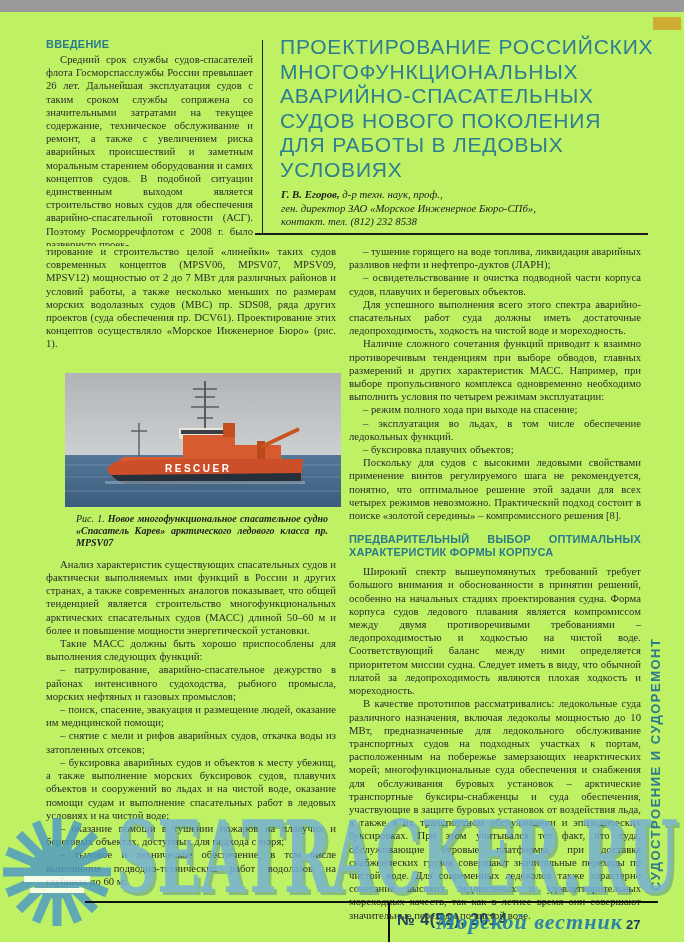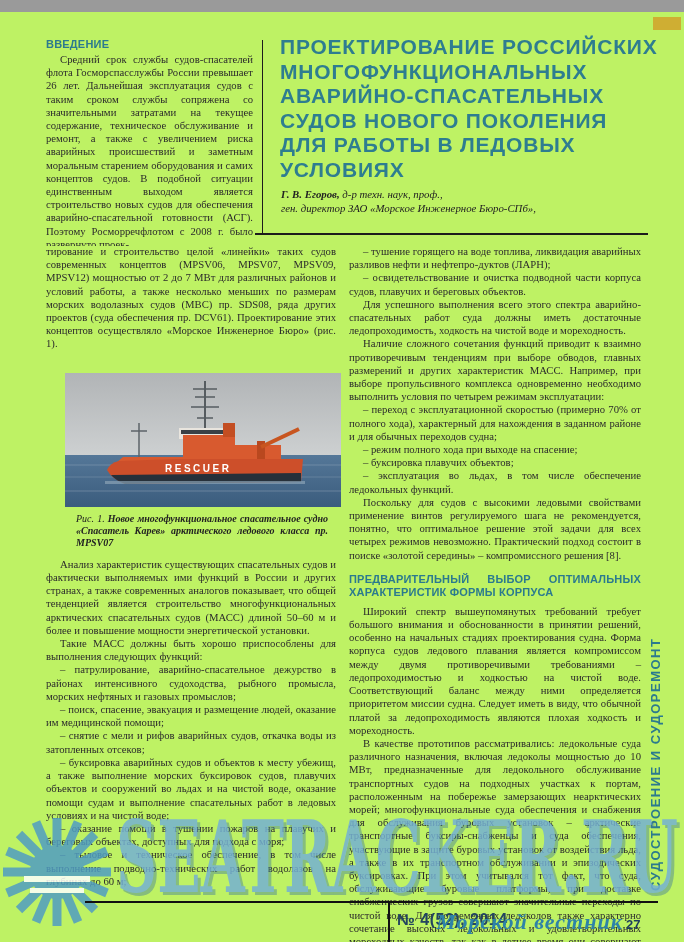--- a/index.html
+++ b/index.html
@@ -9,21 +9,21 @@
   .jtext p{margin:0;text-indent:14px;}
   .jtext p.flush{text-indent:0;}
   .sec-head{font-family:"Liberation Sans",sans-serif;font-weight:bold;font-size:11px;
             color:#2b7a8e;letter-spacing:.2px;margin:11px 0 6px 0;line-height:13px;}
   .intro-head{position:absolute;left:46px;top:26px;font-family:"Liberation Sans",sans-serif;
             font-weight:bold;font-size:11px;color:#2b7a8e;letter-spacing:.2px;}
   .intro-col{position:absolute;left:46px;top:41px;width:207px;height:193px;overflow:hidden;}
   .vrule{position:absolute;left:262px;top:28px;width:1px;height:194px;background:#1c1c1c;}
   .hrule1{position:absolute;left:255px;top:221px;width:393px;height:2px;background:#1c1c1c;}
   .title{position:absolute;left:280px;top:23px;width:398px;font-family:"Liberation Sans",sans-serif;
-         font-weight:700;font-size:21px;line-height:24.5px;color:#2e7d90;letter-spacing:.8px;}
+         font-weight:400;font-size:21px;line-height:24.5px;color:#2e7d90;letter-spacing:.8px;}
   .title span{display:block;}
   .author{position:absolute;left:281px;top:176px;width:380px;font-size:10.8px;line-height:13.6px;
           font-style:italic;color:#222;}
   .author .name{font-weight:bold;}
   .col-left{position:absolute;left:46px;top:233px;width:290px;}
   .col-right{position:absolute;left:349px;top:233px;width:292px;}
   figure{margin:14px 0 0 11px;padding:8px;}
   .photo{display:block;width:276px;height:134px;}
   figcaption{margin:6px 0 0 11px;font-size:10px;line-height:12.4px;font-style:italic;
              text-align:justify;color:#222;}
@@ -60,20 +60,21 @@
     <span>МНОГОФУНКЦИОНАЛЬНЫХ</span>
     <span>АВАРИЙНО-СПАСАТЕЛЬНЫХ</span>
     <span>СУДОВ НОВОГО ПОКОЛЕНИЯ</span>
     <span>ДЛЯ РАБОТЫ В ЛЕДОВЫХ</span>
     <span>УСЛОВИЯХ</span>
   </h1>
 
   <div class="author">
     <div><span class="name">Г. В. Егоров,</span><span> д-р техн. наук, проф.,</span></div>
     <div>ген. директор ЗАО «Морское Инженерное Бюро-СПб»,</div>
+    <div>контакт. тел. (812) 232 8538</div>
   </div>
   <div class="hrule1"></div>
 
   <div class="col-left jtext">
     <p class="flush">тирование и строительство целой «линейки» таких судов современных концептов (MPSV06, MPSV07, MPSV09, MPSV12) мощностью от 2 до 7 МВт для различных районов и условий работы, а также несколько меньших по размерам морских водолазных судов (МВС) пр. SDS08, ряда других проектов (суда обеспечения пр. DCV61). Проектирование этих концептов осуществляло «Морское Инженерное Бюро» (рис. 1).</p>
 
     <figure>
       <svg class="photo" viewBox="0 0 276 134">
         <defs>
           <linearGradient id="sky" x1="0" y1="0" x2="0" y2="1">
@@ -124,24 +125,23 @@
     <p>– буксировка аварийных судов и объектов к месту убежищ, а также выполнение морских буксировок судов, плавучих объектов и сооружений во льдах и на чистой воде, оказание помощи судам и выполнение спасательных работ в ледовых условиях и на чистой воде;</p>
     <p>– оказание помощи в тушении пожаров на плавучих и береговых объектах, доступных для подхода с моря;</p>
     <p>– тыловое и техническое обеспечение, в том числе выполнение подводно-технических работ водолазов на глубинах до 60 м;</p>
   </div>
 
   <div class="col-right jtext">
     <p>– тушение горящего на воде топлива, ликвидация аварийных разливов нефти и нефтепро-дуктов (ЛАРН);</p>
     <p>– освидетельствование и очистка подводной части корпуса судов, плавучих и береговых объектов.</p>
     <p>Для успешного выполнения всего этого спектра аварийно-спасательных работ суда должны иметь достаточные ледопроходимость, ходкость на чистой воде и мореходность.</p>
     <p>Наличие сложного сочетания функций приводит к взаимно противоречивым тенденциям при выборе обводов, главных размерений и других характеристик МАСС. Например, при выборе пропульсивного комплекса одновременно необходимо выполнить условия по четырем режимам эксплуатации:</p>
-    <p>– переход с эксплуатационной скоростью (примерно 70% от полного хода), характерный для нахождения в заданном районе и для обычных переходов судна;</p>
     <p>– режим полного хода при выходе на спасение;</p>
+    <p>– эксплуатация во льдах, в том числе обеспечение ледокольных функций.</p>
     <p>– буксировка плавучих объектов;</p>
-    <p>– эксплуатация во льдах, в том числе обеспечение ледокольных функций.</p>
     <p>Поскольку для судов с высокими ледовыми свойствами применение винтов регулируемого шага не рекомендуется, понятно, что оптимальное решение этой задачи для всех четырех режимов невозможно. Практический подход состоит в поиске «золотой середины» – компромиссного решения [8].</p>
     <h2 class="sec-head">ПРЕДВАРИТЕЛЬНЫЙ ВЫБОР ОПТИМАЛЬНЫХ ХАРАКТЕРИСТИК ФОРМЫ КОРПУСА</h2>
     <p>Широкий спектр вышеупомянутых требований требует большого внимания и обоснованности в принятии решений, особенно на начальных стадиях проектирования судна. Форма корпуса судов ледового плавания является компромиссом между двумя противоречивыми требованиями – ледопроходимостью и ходкостью на чистой воде. Соответствующий баланс между ними определяется приоритетом миссии судна. Следует иметь в виду, что обычной платой за ледопроходимость являются плохая ходкость и мореходность.</p>
     <p>В качестве прототипов рассматривались: ледокольные суда различного назначения, включая ледоколы мощностью до 10 МВт, предназначенные для ледокольного обслуживание транспортных судов на подходных участках к портам, расположенным на побережье замерзающих неарктических морей; многофункциональные суда обеспечения и снабжения для обслуживания буровых установок – арктические транспортные буксиры-снабженцы и суда обеспечения, участвующие в защите буровых установок от воздействия льда, а также в их транспортном обслуживании и эпизодических буксировках. При этом учитывался тот факт, что суда, обслуживающие буровые платформы, при доставке снабженческих грузов совершают значительные переходы по чистой воде. Для современных ледоколов также характерно сочетание высоких ледокольных и удовлетворительных мореходных качеств, так как в летнее время они совершают значительные переходы по чистой воде.</p>
   </div>
 
   <div class="sidebar-vert">СУДОСТРОЕНИЕ И СУДОРЕМОНТ</div>
 
   <svg class="watermark" viewBox="0 0 684 174">
     <g stroke="#4f9cc4" stroke-width="9" fill="#4f9cc4">

